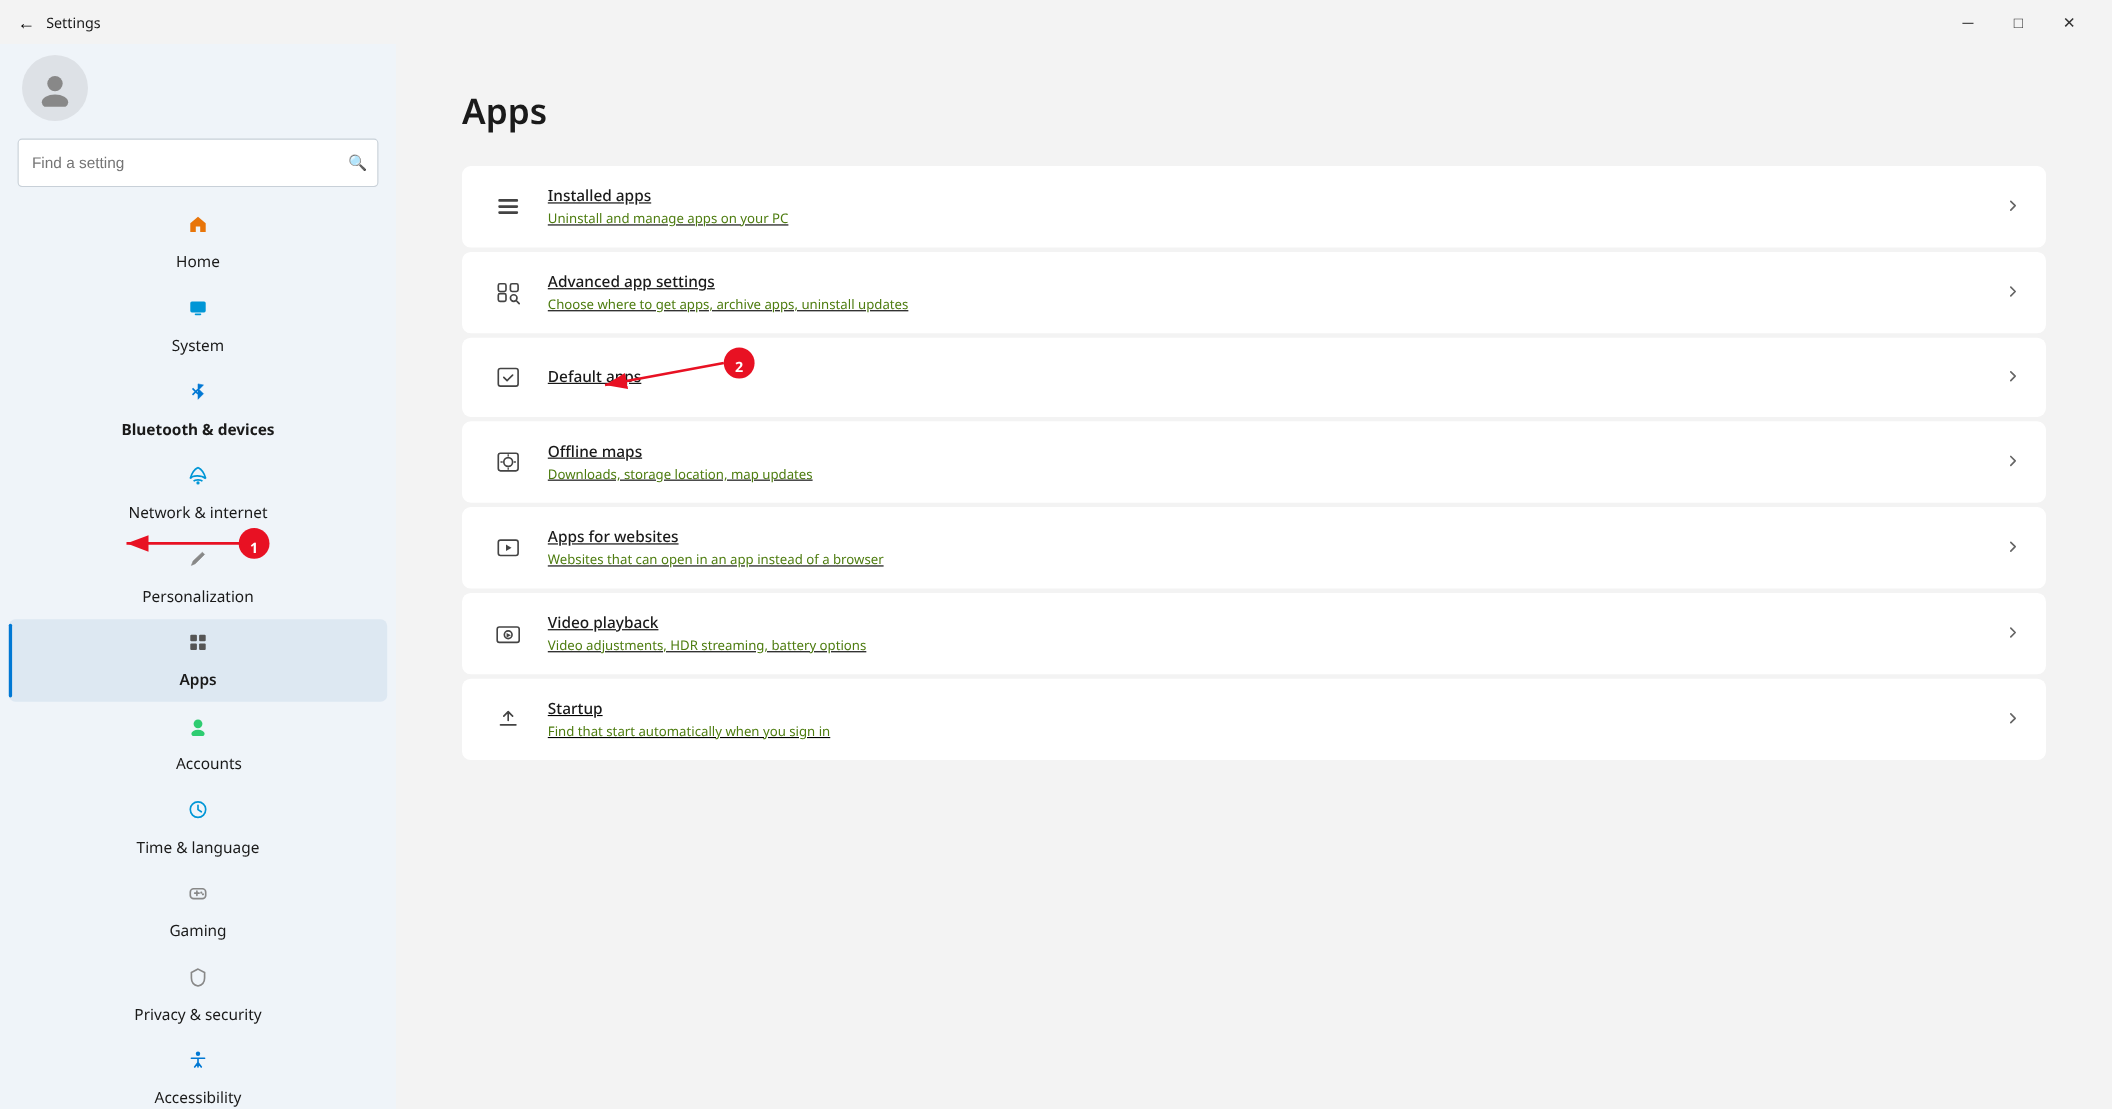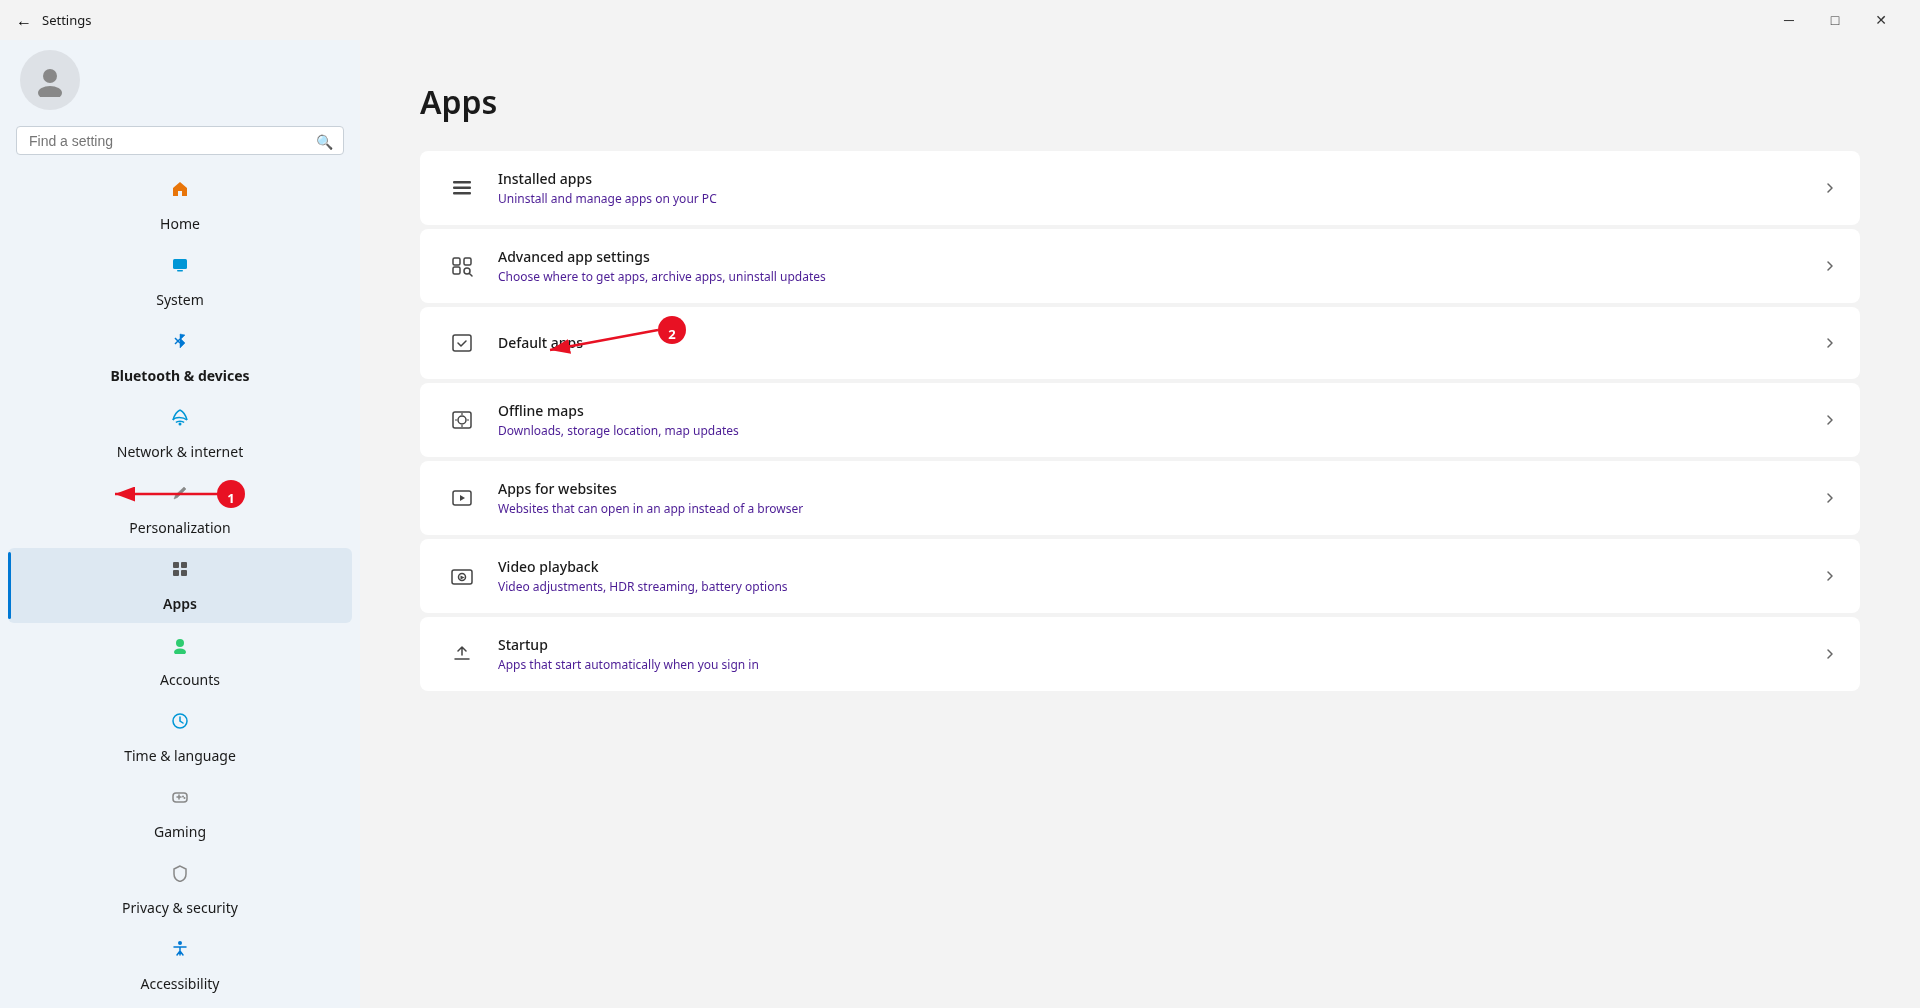--- a/index.html
+++ b/index.html
@@ -82,21 +82,21 @@
       font-size: 28px;
       color: #666;
       flex-shrink: 0;
     }
     .search-box {
       margin: 0 16px 12px 16px;
       position: relative;
     }
     .search-input {
       width: 100%;
-      height: 29px;
+      height: 44px;
       border-radius: 4px;
       border: 1px solid #c8d0d8;
       background: white;
       padding: 0 36px 0 12px;
       font-size: 14px;
       color: #555;
       outline: none;
     }
     .search-icon-wrap {
       position: absolute;
@@ -153,20 +153,21 @@
     .page-title {
       font-size: 32px;
       font-weight: 600;
       color: #1a1a1a;
       margin-bottom: 28px;
     }
     .settings-list {
       display: flex;
       flex-direction: column;
       gap: 4px;
+      text-decoration: underline;
     }
     .settings-item {
       background: white;
       border-radius: 8px;
       padding: 18px 24px;
       display: flex;
       align-items: center;
       gap: 18px;
       cursor: pointer;
       transition: background 0.15s;
@@ -185,21 +186,21 @@
       flex: 1;
     }
     .settings-item-title {
       font-size: 14px;
       font-weight: 500;
       color: #1a1a1a;
       margin-bottom: 2px;
     }
     .settings-item-desc {
       font-size: 12px;
-      color: #4c1d95;
+      color: #4d7c0f;
     }
     .settings-item-chevron {
       color: #666;
       font-size: 14px;
     }
 
     
     .sidebar::-webkit-scrollbar { width: 4px; }
     .sidebar::-webkit-scrollbar-track { background: transparent; }
     .sidebar::-webkit-scrollbar-thumb { background: #c0c8d0; border-radius: 2px; }
@@ -469,21 +470,21 @@
             </svg></span>
         </div>
         <div class="settings-item">
           <div class="settings-item-icon">
             <svg width="24" height="24" viewBox="0 0 24 24" fill="none">
               <path d="M5 17h14M12 13V5M8 9l4-4 4 4" stroke="#444" stroke-width="1.5" stroke-linecap="round" stroke-linejoin="round"></path>
             </svg>
           </div>
           <div class="settings-item-text">
             <div class="settings-item-title">Startup</div>
-            <div class="settings-item-desc">Apps that start automatically when you sign in</div>
+            <div class="settings-item-desc">Find that start automatically when you sign in</div>
           </div>
           <span class="settings-item-chevron"><svg width="12" height="12" viewBox="0 0 12 12">
               <path d="M4 2l4 4-4 4" stroke="#666" stroke-width="1.5" fill="none" stroke-linecap="round" stroke-linejoin="round"></path>
             </svg></span>
         </div>
       </div>
   </main>
 </div>
 
 <svg class="annotation-layer">

